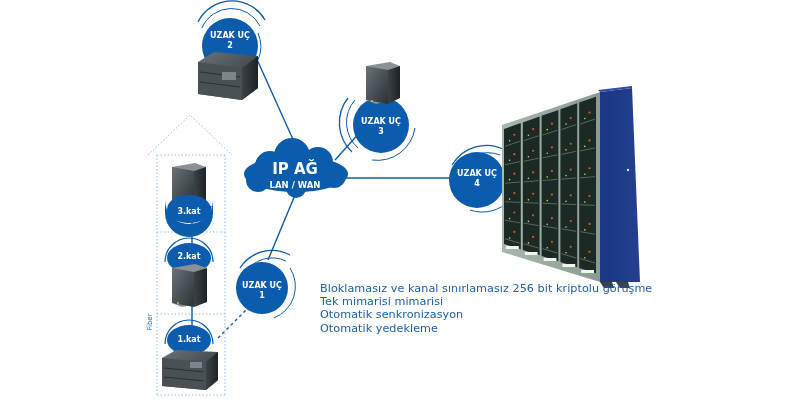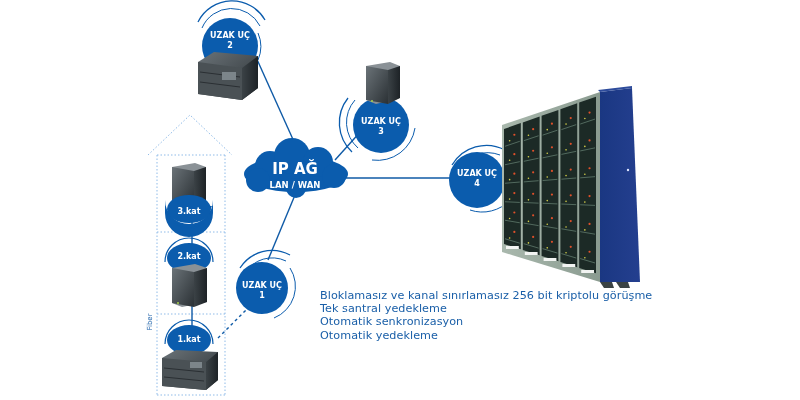--- a/index.html
+++ b/index.html
@@ -1,19 +1,19 @@
 <!DOCTYPE html>
 <html><head>
 <meta charset="utf-8">
 <style>
   html, body { margin:0; padding:0; background:#ffffff; }
   body { width:800px; height:400px; position:relative; overflow:hidden; font-family:"DejaVu Sans", sans-serif; }
   #stage { position:absolute; left:0; top:0; width:800px; height:400px; }
   .lbl { font-family:"DejaVu Sans", sans-serif; font-weight:bold; fill:#ffffff; text-anchor:middle; }
-  .features { position:absolute; left:320px; top:289px; font-family:"DejaVu Sans", sans-serif; font-size:11.2px; line-height:13.2px; color:#1a5fa8; letter-spacing:0.05px; }
+  .features { position:absolute; left:320px; top:282px; font-family:"DejaVu Sans", sans-serif; font-size:11.2px; line-height:13.2px; color:#1a5fa8; letter-spacing:0.05px; }
   .features div { white-space:nowrap; }
 </style>
 </head>
 <body>
 
 <svg id="stage" viewBox="0 0 800 400" xmlns="http://www.w3.org/2000/svg">
   <defs>
     <linearGradient id="devFront" x1="0" y1="0" x2="1" y2="1">
       <stop offset="0" stop-color="#6b7378"></stop>
       <stop offset="1" stop-color="#2b3135"></stop>
@@ -264,16 +264,16 @@
     <path d="M245 273 A32 32 0 0 1 286 261" fill="none" stroke="#0b5cad" stroke-width="1"></path>
     <path d="M290 268 A34 34 0 0 1 274 318" fill="none" stroke="#0b5cad" stroke-width="1"></path>
     <circle cx="262" cy="288" r="26" fill="#0b5cad"></circle>
     <text x="262" y="288" class="lbl" font-size="8">UZAK UÇ</text>
     <text x="262" y="298" class="lbl" font-size="8">1</text>
   </g>
 </svg>
 
 <div class="features">
   <div>Bloklamasız ve kanal sınırlamasız 256 bit kriptolu görüşme</div>
-  <div>Tek santral yedekleme</div>
+  <div>Tek mimarisi mimarisi</div>
   <div>Otomatik senkronizasyon</div>
   <div>Otomatik yedekleme</div>
 </div>
 
 </body></html>

